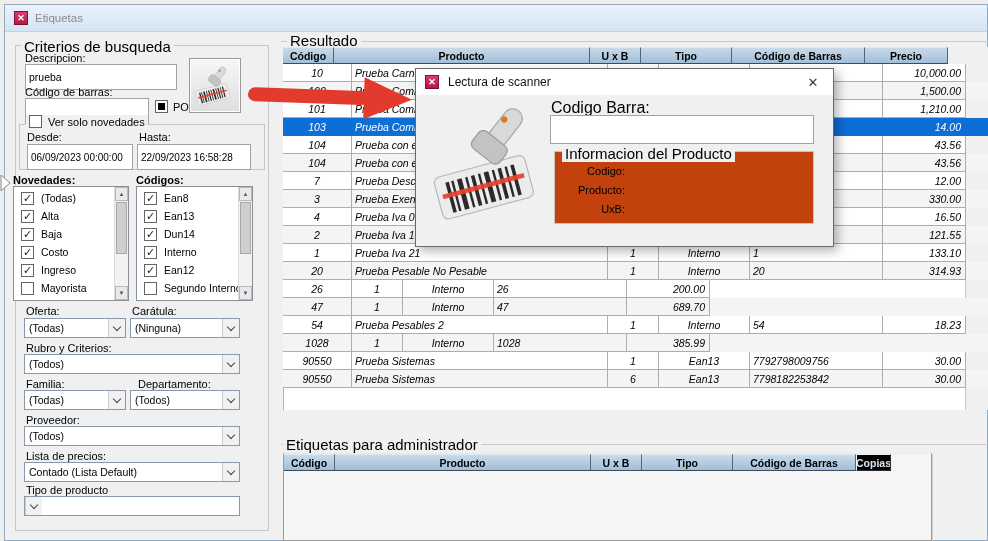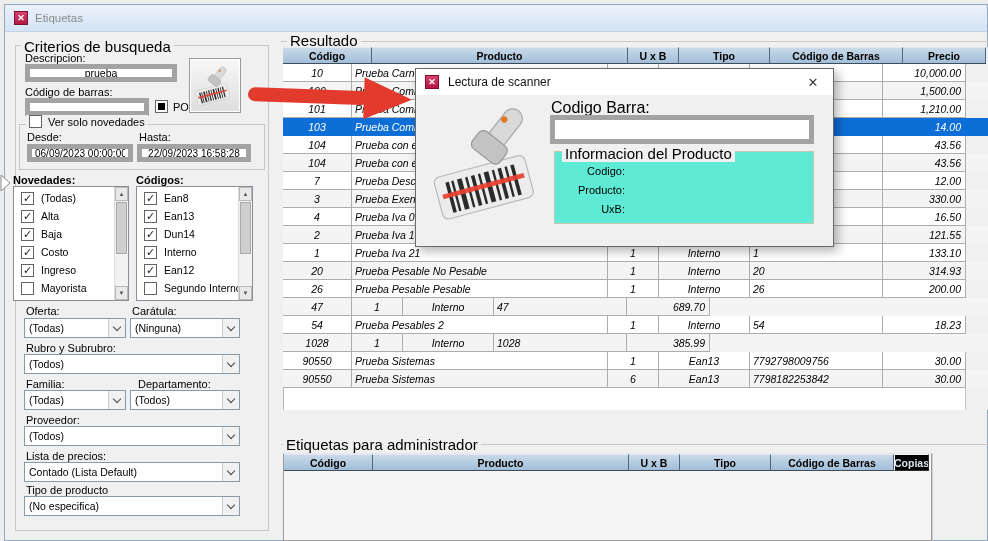--- a/index.html
+++ b/index.html
@@ -18,22 +18,22 @@
               display:flex; align-items:center; justify-content:center; flex:0 0 auto; }
   .win-title { font-size:11.5px; color:#8a8a8a; }
 
   .lbl { position:absolute; font-size:11px; color:#000; white-space:nowrap; }
   .b   { font-weight:bold; }
 
   .groupbox { position:absolute; border:1px solid #c6c6c6; }
   .gb-label { position:absolute; background:#f0f0f0; padding:0 3px; font-size:15px; white-space:nowrap; }
   .gline { position:absolute; height:1px; background:#c9c9c9; }
 
-  .tinput { position:absolute; background:#fff; border:5px solid #a3a3a3; font-size:10.5px;
-            padding:4px 3px; font-family:inherit; color:#000;text-align:center; }
+  .tinput { position:absolute; background:#fff; border:1px solid #a3a3a3; font-size:10.5px;
+            padding:12px 3px; font-family:inherit; color:#000; }
 
   .cbx { width:13px; height:13px; background:#fff; border:1px solid #646464; display:flex;
          align-items:center; justify-content:center; font-size:11px; line-height:11px;
          color:#1a1a1a; flex:0 0 auto; }
   .cbx .sq { width:7px; height:7px; background:#000; }
 
   .scan-btn { position:absolute; background:linear-gradient(#f7f7f7,#dedede);
               border:1px solid #9a9a9a; box-shadow:inset 0 0 0 1px #fff;
               display:flex; align-items:center; justify-content:center; }
 
@@ -56,21 +56,21 @@
                  display:flex; align-items:center; justify-content:center; }
   .chev { width:6px; height:6px; border-right:1.4px solid #444; border-bottom:1.4px solid #444;
           transform:rotate(45deg); margin-top:-3px; }
 
   
   .grid-header { display:flex; height:17px; }
   .hcell { display:flex; align-items:center; justify-content:center; font-size:10.5px;
            font-weight:bold; color:#000; background:linear-gradient(#c9dae9,#a2bed8);
            border-right:1px solid #51667c; border-top:1px solid #dfe9f2;
            border-bottom:1px solid #3e4d5c; overflow:hidden; }
-  .w-codigo{width:89px}.w-producto{width:256px}.w-uxb{width:51px}.w-tipo{width:91px}
+  .w-codigo{width:51px}.w-producto{width:256px}.w-uxb{width:51px}.w-tipo{width:91px}
   .w-barras{width:133px}.w-precio{width:83px}.w-barras2{width:123px}.w-copias{width:35px}
   .h-copias { background:#000; color:#d9e5f2; border:1px solid;
               border-color:#f7f7f7 #2c2c2c #2c2c2c #f7f7f7; }
 
   .results-grid { position:absolute; left:283px; top:47px; width:705px; height:363px;
                   background:#f0f0f0; }
   .grid-underlay { position:absolute; left:0; top:17px; width:683px; bottom:0;
                    background:#fff; border-right:1px solid #c6c6c6; border-left:1px solid #b5b5b5; }
   .grid-rows { position:absolute; left:0; top:17px; width:705px;font-style:italic; }
   .grid-row { display:flex; height:18px; font-size:10.5px; }
@@ -94,21 +94,21 @@
   
   .dialog { position:absolute; left:415px; top:68px; width:419px; height:179px;
             background:#f0f0f0; border:1px solid #6a6a6a;
             box-shadow:4px 4px 10px rgba(0,0,0,0.30); z-index:50; }
   .dlg-title { position:absolute; left:0; top:0; right:0; height:26px; background:#fff;
                display:flex; align-items:center; padding:0 9px; gap:9px; }
   .dlg-title .t { font-size:12px; color:#111; }
   .dlg-close { margin-left:auto; font-size:13px; color:#3a3a3a; width:22px; height:20px;
                display:flex; align-items:center; justify-content:center; }
   .info-group { position:absolute; left:138px; top:82px; width:260px; height:73px;
-                background:#5eead4; border:1px solid #cbc4af; }
+                background:#c2410c; border:1px solid #cbc4af; }
   .info-rows { position:absolute; left:0; top:10px; width:70px; text-align:right;
                font-size:11px; line-height:19px; color:#000; }
 
   .arrow-wrap { position:absolute; left:246px; top:71px; width:170px; height:50px;
                 transform:rotate(2deg); z-index:60; }
   .cursor-wrap { position:absolute; left:0px; top:174px; z-index:70; }
 </style>
 </head>
 <body>
 
@@ -249,21 +249,21 @@
           <span class="chev"></span>
         </span>
     </div>
     <div class="select" style="left:125px;top:313px;width:110px">
       <span class="val">(Ninguna)</span>
       <span class="btn">
           <span class="chev"></span>
         </span>
     </div>
 
-    <div class="lbl" style="left:21px;top:337px">Rubro y Subrubro:</div>
+    <div class="lbl" style="left:21px;top:337px">Rubro y Criterios:</div>
     <div class="select" style="left:19px;top:349px;width:216px">
       <span class="val">(Todos)</span>
       <span class="btn">
           <span class="chev"></span>
         </span>
     </div>
 
     <div class="lbl" style="left:21px;top:373px">Familia:</div>
     <div class="lbl" style="left:133px;top:373px">Departamento:</div>
     <div class="select" style="left:19px;top:385px;width:102px">
@@ -290,21 +290,20 @@
     <div class="lbl" style="left:21px;top:445px">Lista de precios:</div>
     <div class="select" style="left:19px;top:457px;width:216px">
       <span class="val">Contado (Lista Default)</span>
       <span class="btn">
           <span class="chev"></span>
         </span>
     </div>
 
     <div class="lbl" style="left:21px;top:479px">Tipo de producto</div>
     <div class="select" style="left:19px;top:491px;width:216px">
-      <span class="val">(No especifica)</span>
       <span class="btn">
           <span class="chev"></span>
         </span>
     </div>
   </div>
 
   <div class="gline" style="left:281px;top:41px;width:707px"></div>
   <div class="gb-label" style="left:287px;top:32px">Resultado</div>
 
   <div class="results-grid">
@@ -421,21 +420,20 @@
           <div class="cell c-codigo">20</div>
           <div class="cell c-producto">Prueba Pesable No Pesable</div>
           <div class="cell c-uxb">1</div>
           <div class="cell c-tipo">Interno</div>
           <div class="cell c-barras">20</div>
           <div class="cell c-precio">314.93</div>
           <div class="cell c-fill"></div>
         </div>
         <div class="grid-row">
           <div class="cell c-codigo">26</div>
-          <div class="cell c-producto">Prueba Pesable Pesable</div>
           <div class="cell c-uxb">1</div>
           <div class="cell c-tipo">Interno</div>
           <div class="cell c-barras">26</div>
           <div class="cell c-precio">200.00</div>
           <div class="cell c-fill"></div>
         </div>
         <div class="grid-row stripe">
           <div class="cell c-codigo">47</div>
           <div class="cell c-uxb">1</div>
           <div class="cell c-tipo">Interno</div>

